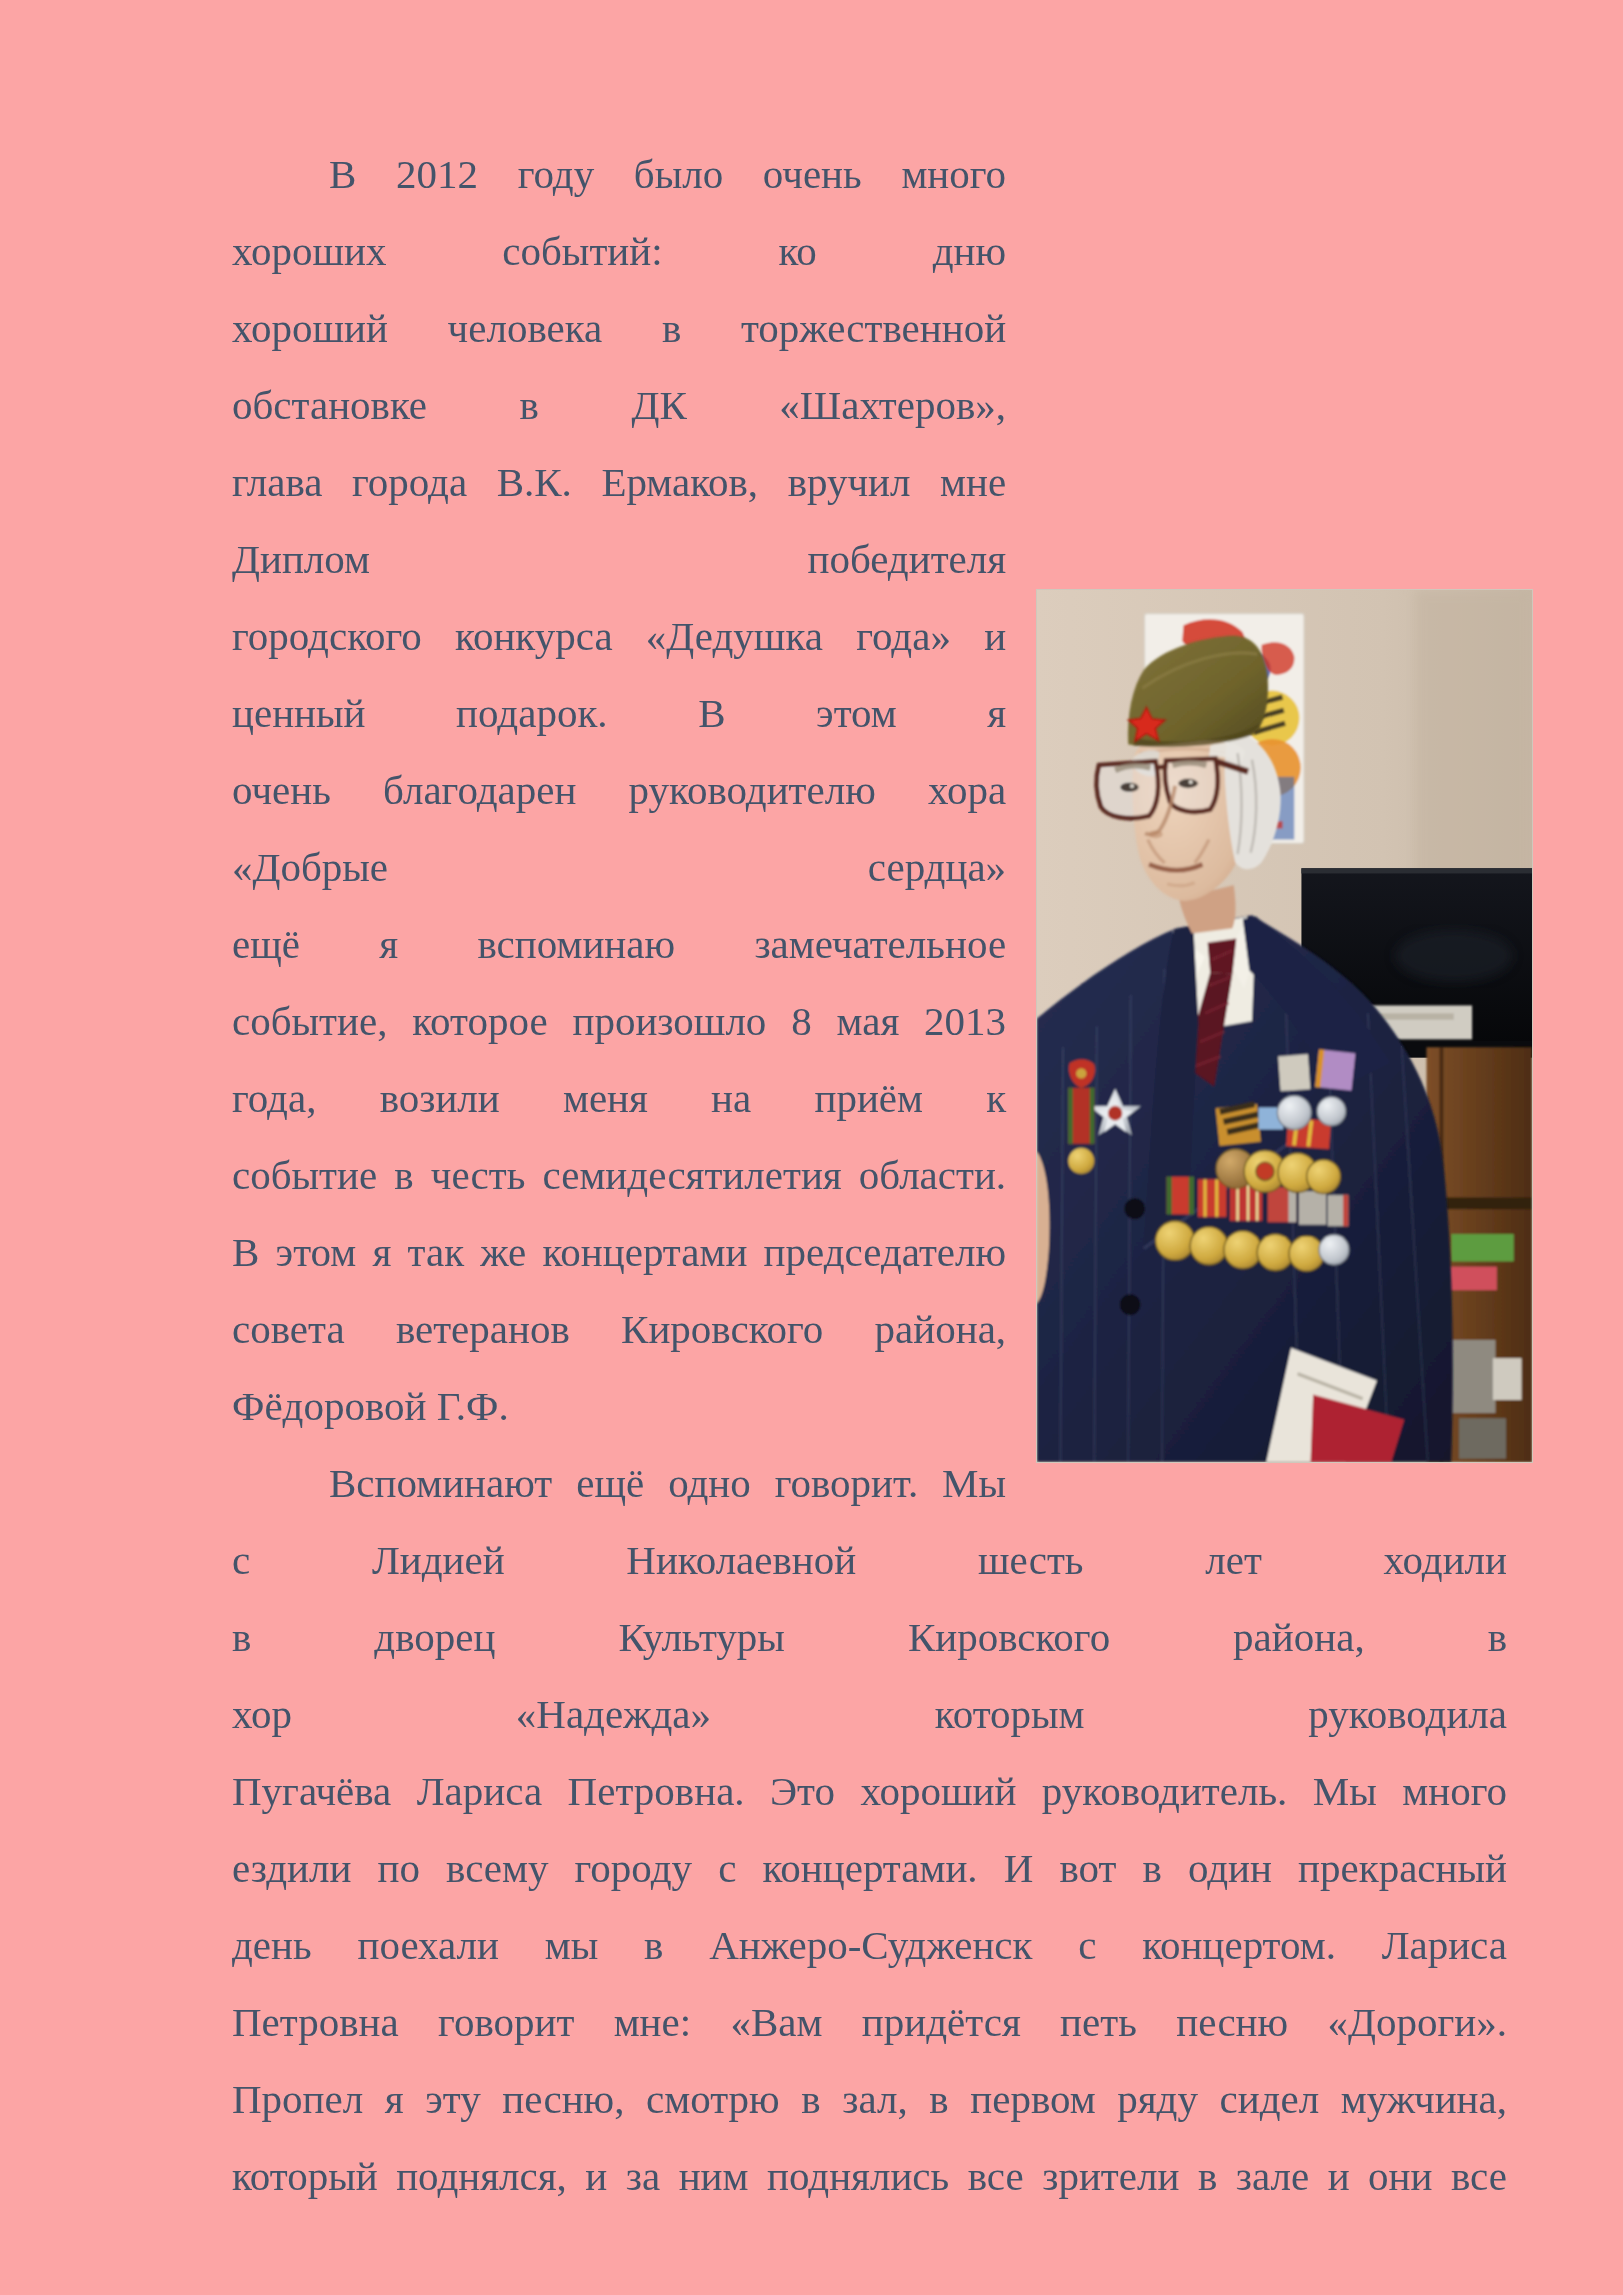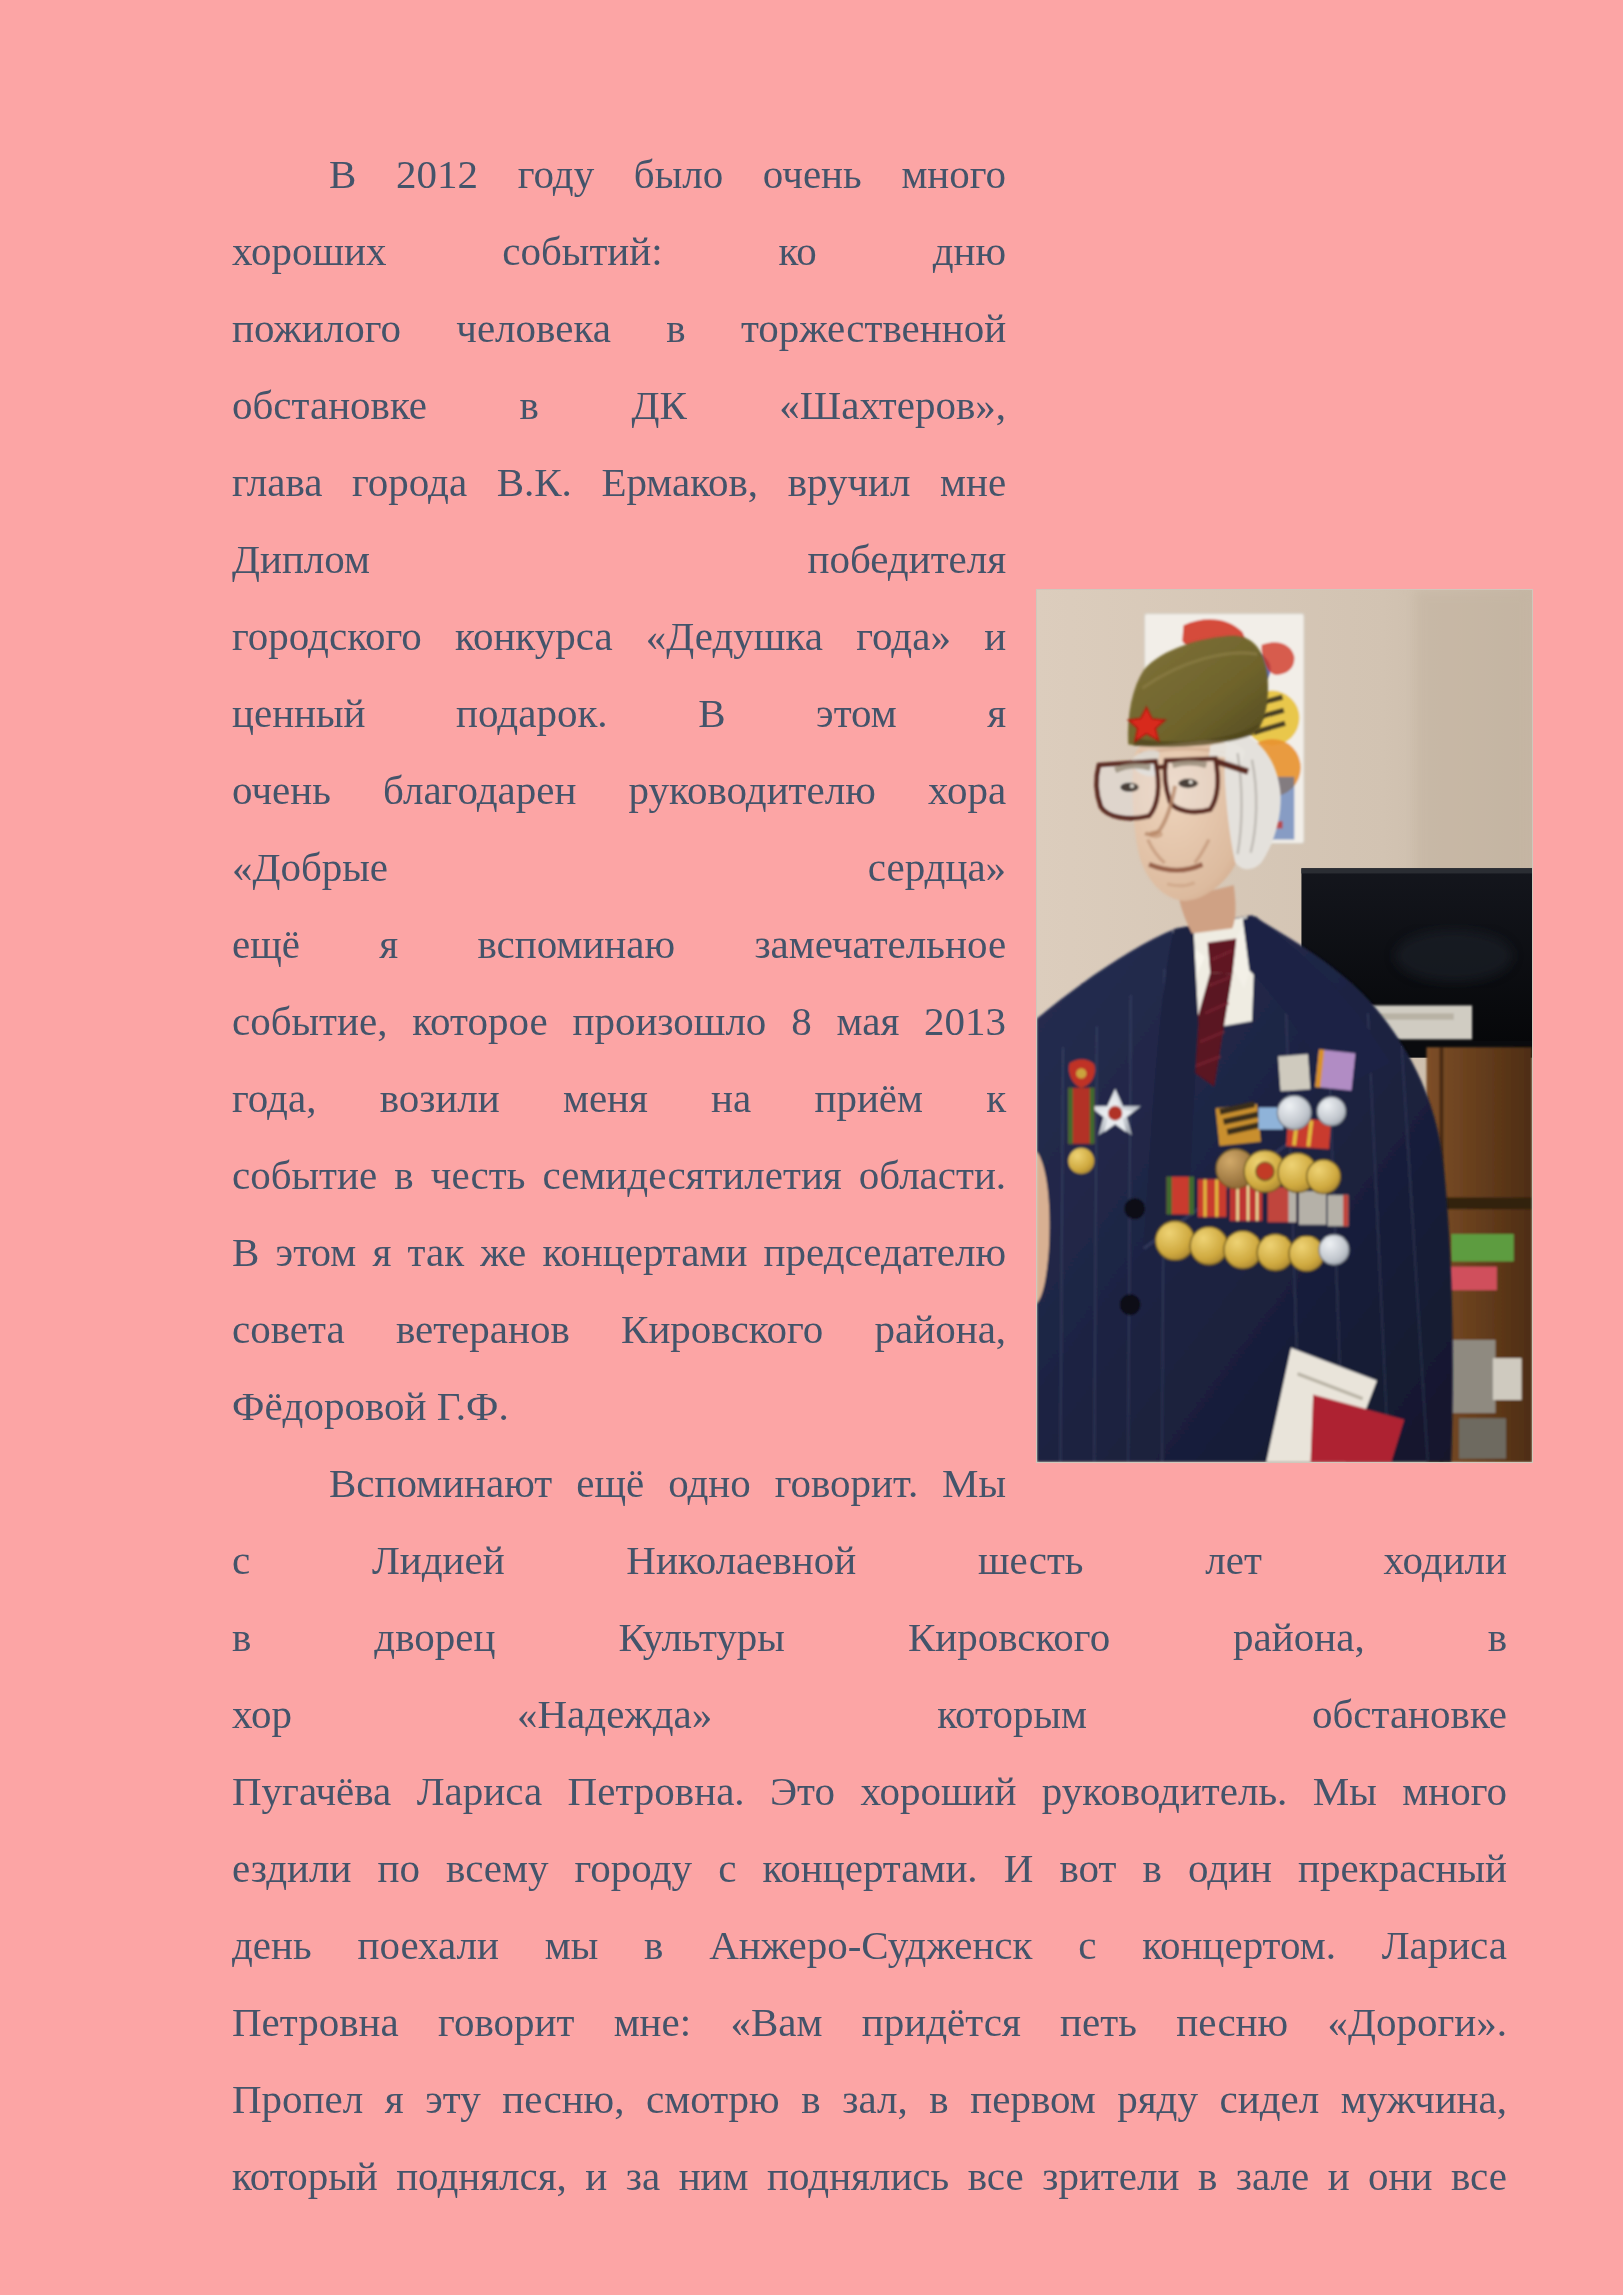--- a/index.html
+++ b/index.html
@@ -270,38 +270,38 @@
               <path d="M400,1200 L500,1238" stroke="#b8b2a4" stroke-width="5"></path>
               <polygon points="424,1232 564,1270 544,1335 420,1335" fill="#ae2430"></polygon>
             </g>
           </g>
         </g>
       </svg>
     </aside>
 
     <p class="para">
       <span class="line first">В 2012 году было очень много хороших событий: ко дню</span>
-      <span class="line">пожилого человека в торжественной обстановке в ДК «Шахтеров»,</span>
+      <span class="line">хороший человека в торжественной обстановке в ДК «Шахтеров»,</span>
       <span class="line">глава города В.К. Ермаков, вручил мне Диплом победителя</span>
       <span class="line">городского конкурса «Дедушка года» и ценный подарок. В этом я</span>
       <span class="line">очень благодарен руководителю хора «Добрые сердца»</span>
       <span class="line">ещё я вспоминаю замечательное</span>
       <span class="line">событие, которое произошло 8 мая 2013</span>
       <span class="line">года, возили меня на приём к</span>
       <span class="line">событие в честь семидесятилетия области.</span>
       <span class="line">В этом я так же концертами председателю</span>
       <span class="line">совета ветеранов Кировского района,</span>
       <span class="line last">Фёдоровой Г.Ф.</span>
     </p>
 
     <p class="para">
       <span class="line first">Вспоминают ещё одно говорит. Мы</span>
       <span class="line">с Лидией Николаевной шесть лет ходили</span>
       <span class="line">в дворец Культуры Кировского района, в</span>
-      <span class="line">хор «Надежда» которым обстановке</span>
+      <span class="line">хор «Надежда» которым руководила</span>
       <span class="line">Пугачёва Лариса Петровна. Это хороший руководитель. Мы много</span>
       <span class="line">ездили по всему городу с концертами. И вот в один прекрасный</span>
       <span class="line">день поехали мы в Анжеро-Судженск с концертом. Лариса</span>
       <span class="line">Петровна говорит мне: «Вам придётся петь песню «Дороги».</span>
       <span class="line">Пропел я эту песню, смотрю в зал, в первом ряду сидел мужчина,</span>
       <span class="line">который поднялся, и за ним поднялись все зрители в зале и они все</span>
 
     </p>
 
   </section>

